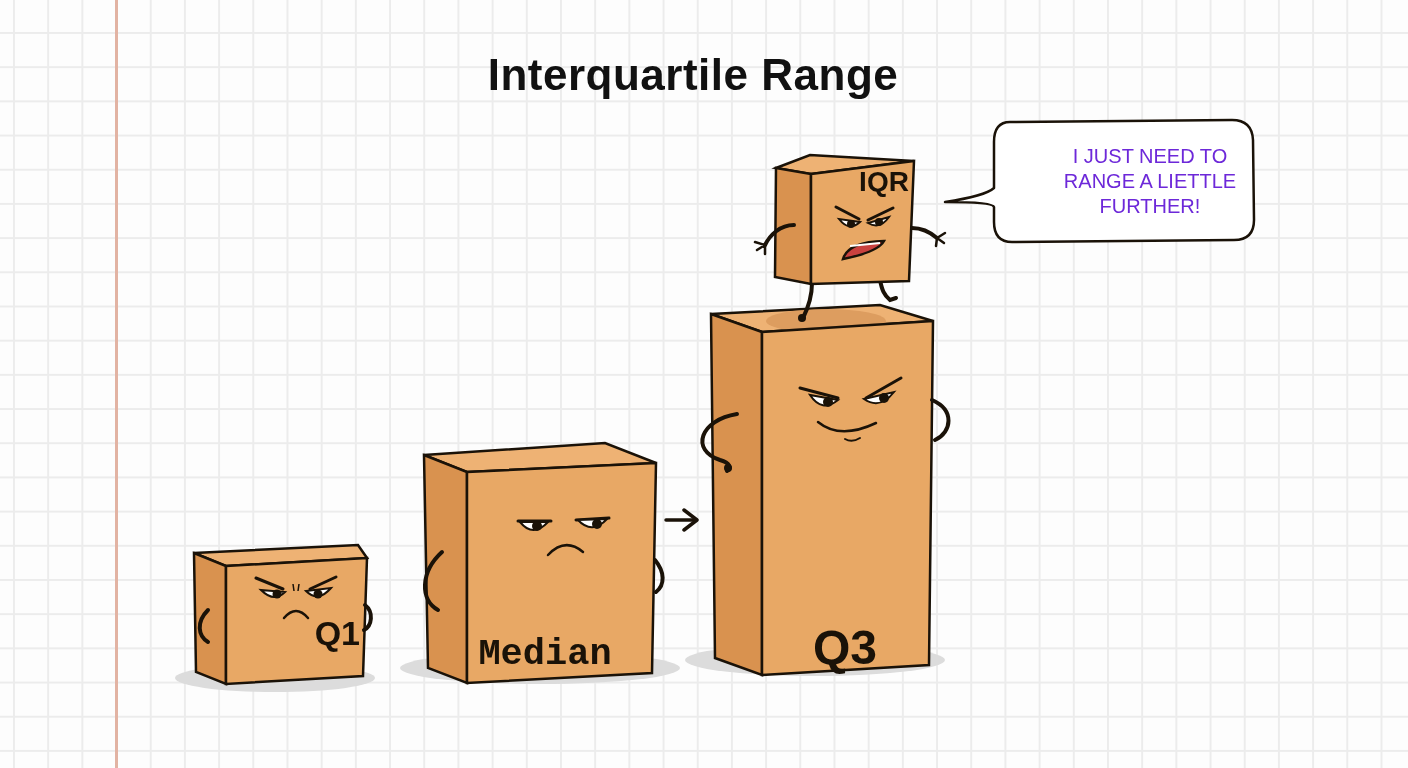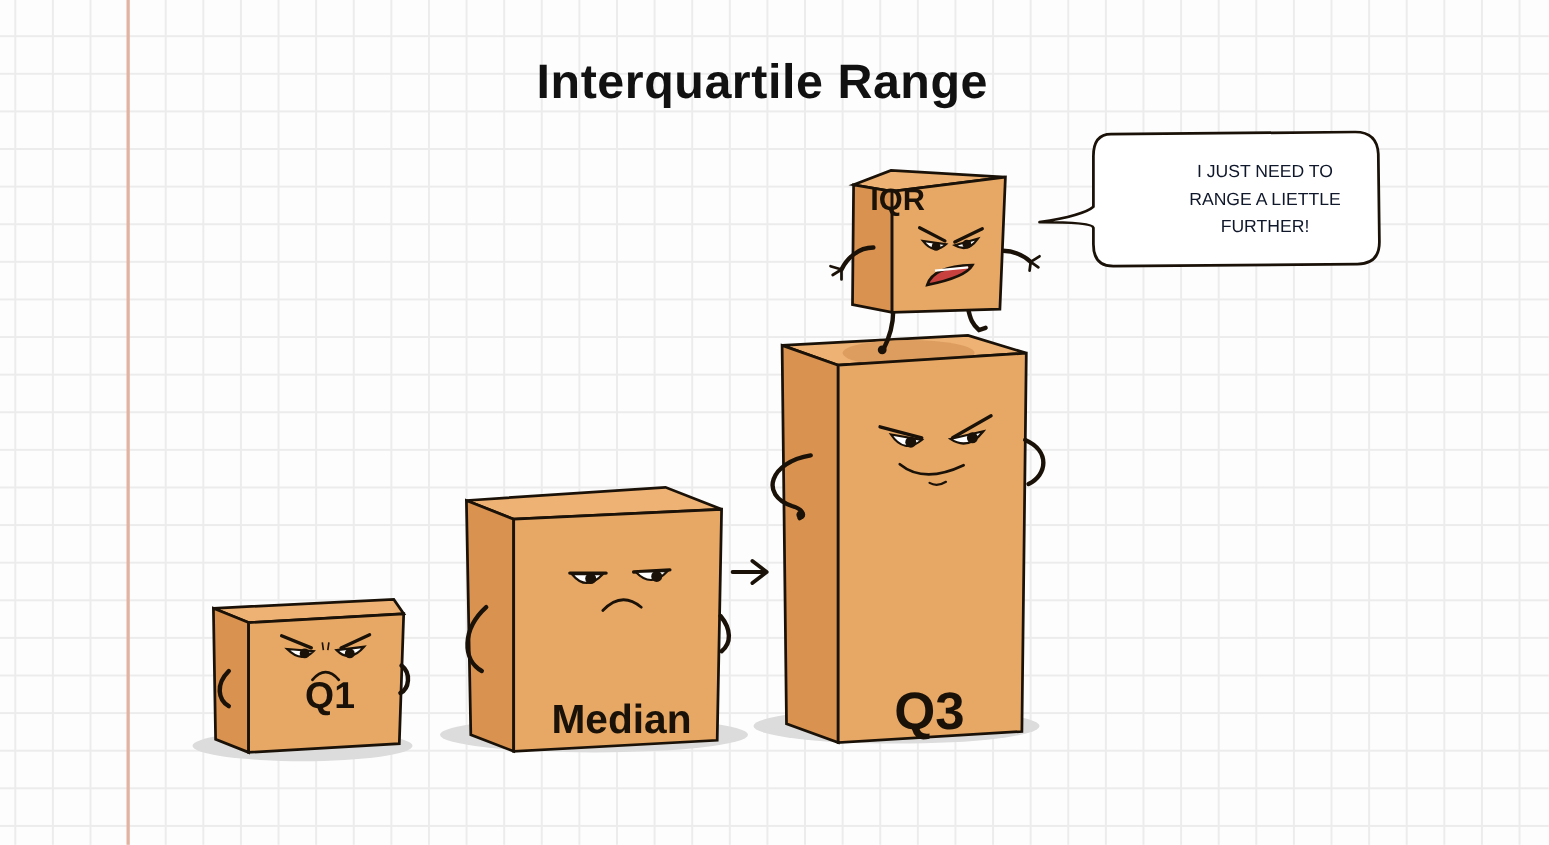--- a/index.html
+++ b/index.html
@@ -19,21 +19,21 @@
   }
   .title {
     position: absolute; left: 0; width: 1386px; top: 50px;
     text-align: center; font-size: 44px; font-weight: bold; color: #111;
     letter-spacing: 0.5px;
   }
   svg.scene { position: absolute; left: 0; top: 0; }
   .bubble {
     position: absolute; left: 992px; top: 121px; width: 316px; height: 120px;
     display: flex; align-items: center; justify-content: center;
-    text-align: center; font-size: 16px; line-height: 25px; color: #0f172a;
+    text-align: center; font-size: 20px; line-height: 25px; color: #6d28d9;
     white-space: pre-line;
   }
   .label {
     position: absolute; font-weight: bold; color: #1a1208; text-align: center;
   }
 </style>
 </head>
 <body>
 
 <div class="margin-line"></div>
@@ -134,16 +134,16 @@
     </g>
   </g>
 
   <path d="M1010,122 L1232,120 Q1252,120 1253,140 L1254,220 Q1254,240 1234,240 L1012,242 Q994,242 994,222 L994,207 Q993,202 945,202 Q985,196 994,188 L994,142 Q994,122 1010,122 Z" fill="#fff" stroke="#1a1208" stroke-width="2.5" stroke-linejoin="round"></path>
 </svg>
 
 <div class="bubble">I JUST NEED TO
 RANGE A LIETTLE
 FURTHER!</div>
 
-<div class="label" style="left:240px; top:614px; width:120px; font-size:34px;">Q1</div>
-<div class="label" style="left:480px; top:633px; width:170px; font-size:37px;">Median</div>
+<div class="label" style="left:240px; top:614px; width:120px; font-size:34px;text-align:right;">Q1</div>
+<div class="label" style="left:460px; top:633px; width:170px; font-size:37px;font-family:Liberation Mono, monospace;">Median</div>
 <div class="label" style="left:780px; top:620px; width:130px; font-size:48px;">Q3</div>
-<div class="label" style="left:776px; top:166px; width:80px; font-size:28px;">IQR</div>
+<div class="label" style="left:844px; top:166px; width:80px; font-size:28px;">IQR</div>
 
 </body></html>

